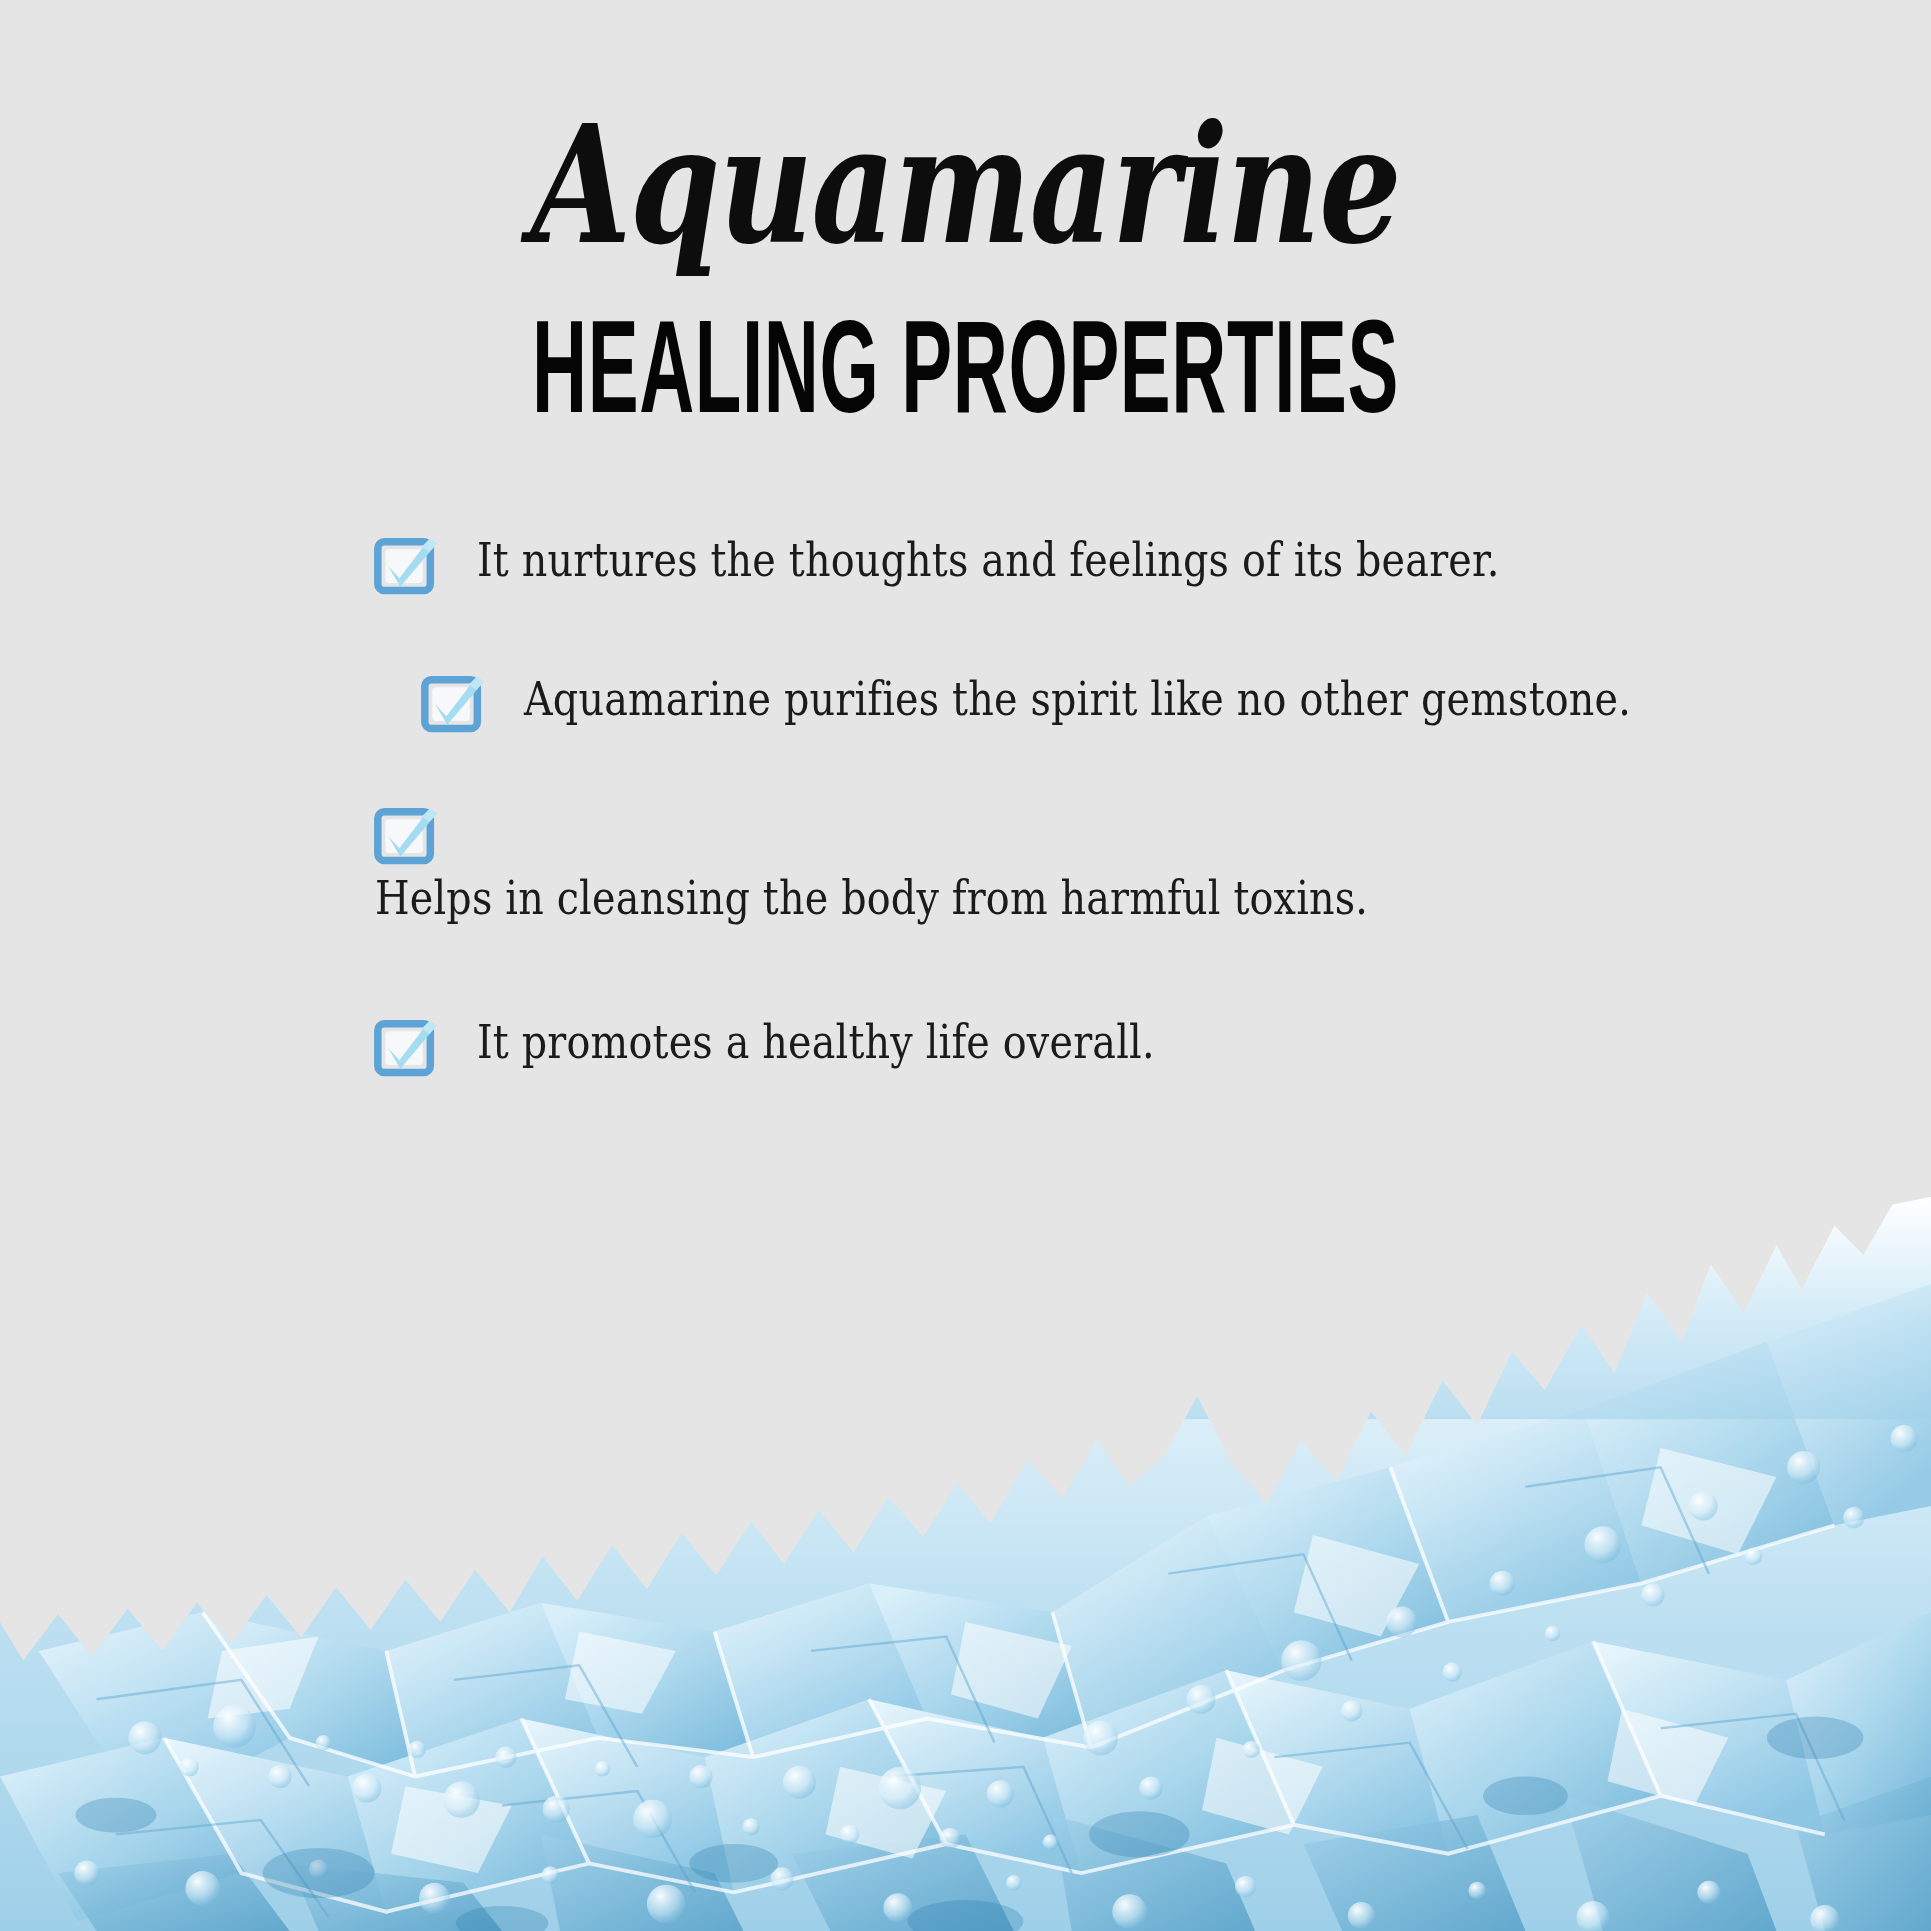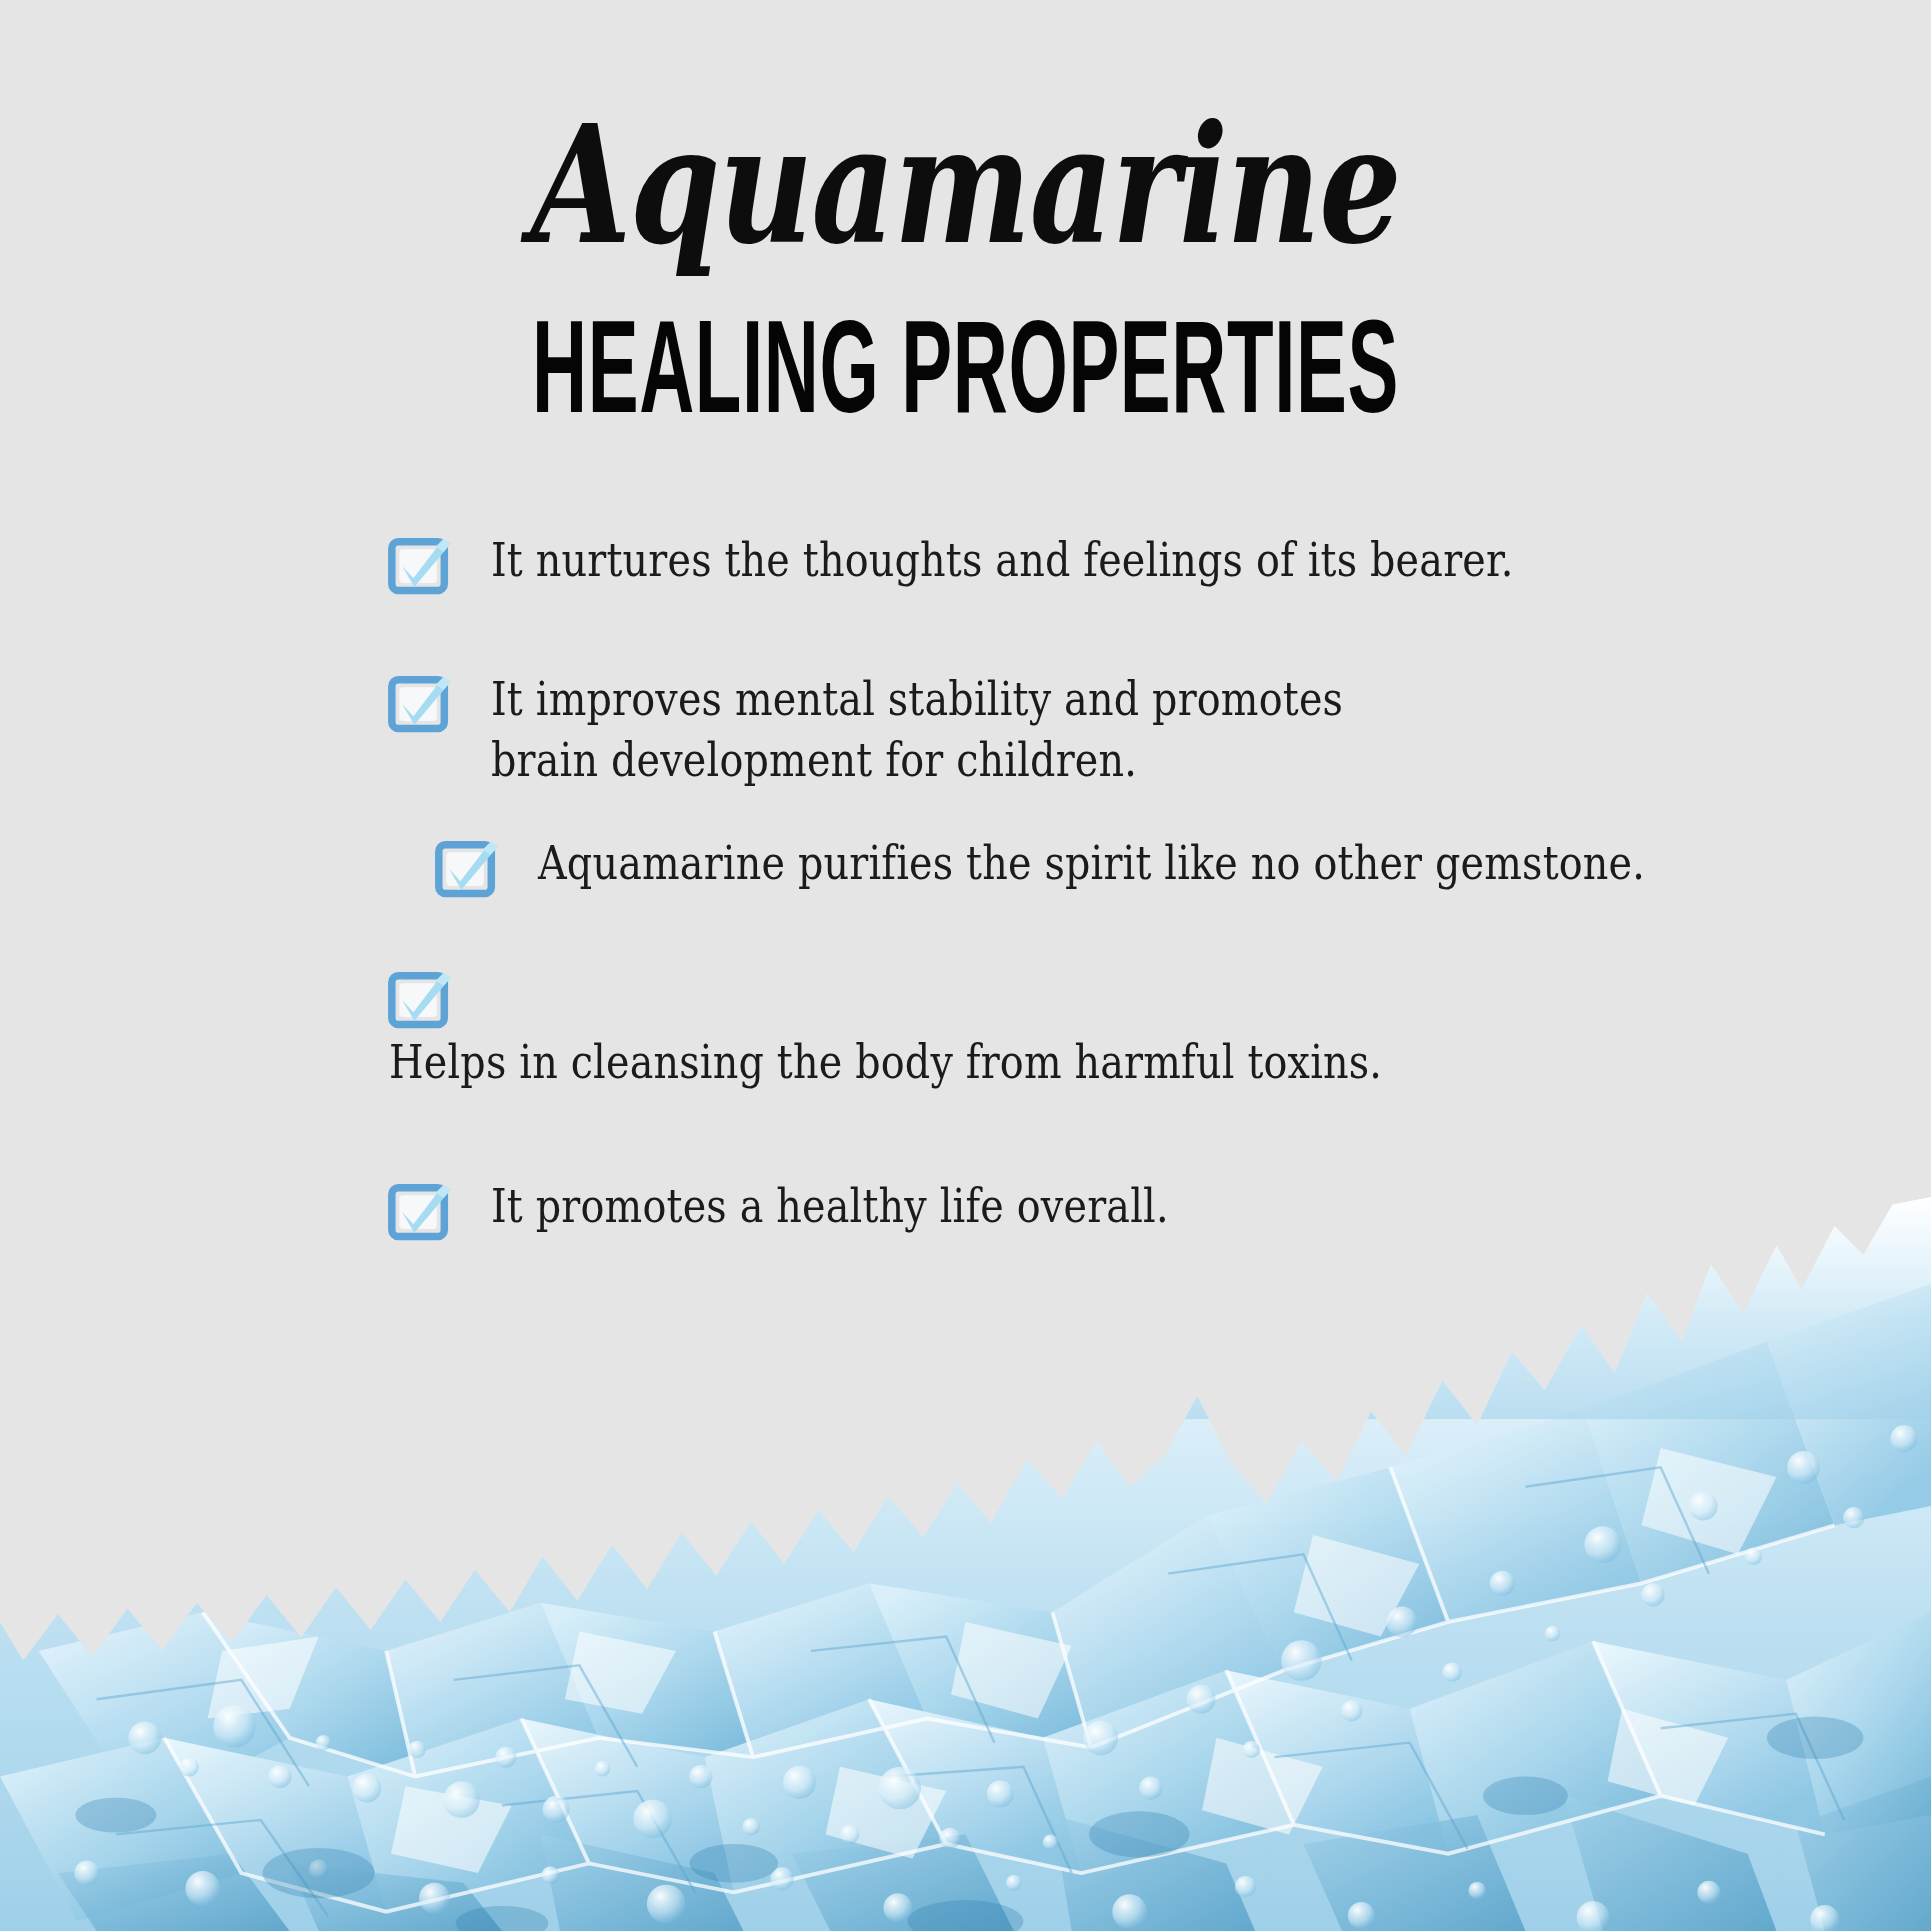--- a/index.html
+++ b/index.html
@@ -40,21 +40,21 @@
     margin:0;
     padding-top:33px;
     transform:scaleX(0.615) scaleY(1.06);
     transform-origin:center top;
     white-space:nowrap;
   }
 
   
   .list{
     position:absolute;
-    left:389px;
+    left:375px;
     top:529px;
     width:1506px;
   }
   .item{
     display:flex;
     align-items:flex-start;
     margin-bottom:0;
   }
   .item.gap-lg{margin-bottom:71px;}
   .item.gap-md{margin-bottom:42px;}
@@ -107,32 +107,20 @@
         <svg viewBox="0 0 64 64">
           <rect x="3" y="5" width="56" height="52" rx="7" ry="7" fill="none" stroke="#5ea3d6" stroke-width="8"></rect>
           <rect x="11" y="13" width="40" height="36" rx="4" ry="4" fill="#f6f8f9"></rect>
           <path d="M14 31 L26 44 L58 2 L66 7 L27 53 Z" fill="#a5dcf2"></path>
           <path d="M50 10 L58 2 L66 7 L58 16 Z" fill="#bfe8f7"></path>
         </svg>
       </span>
       <span class="itext">It nurtures the thoughts and feelings of its bearer.</span>
     </div>
 
-    <div class="item gap-md">
-      <span class="cb">
-        <svg viewBox="0 0 64 64">
-          <rect x="3" y="5" width="56" height="52" rx="7" ry="7" fill="none" stroke="#5ea3d6" stroke-width="8"></rect>
-          <rect x="11" y="13" width="40" height="36" rx="4" ry="4" fill="#f6f8f9"></rect>
-          <path d="M14 31 L26 44 L58 2 L66 7 L27 53 Z" fill="#a5dcf2"></path>
-          <path d="M50 10 L58 2 L66 7 L58 16 Z" fill="#bfe8f7"></path>
-        </svg>
-      </span>
-      <span class="itext">It improves mental stability and promotes
-brain development for children.</span>
-    </div>
 
     <div class="item gap-sm">
       <span class="cb">
         <svg viewBox="0 0 64 64">
           <rect x="3" y="5" width="56" height="52" rx="7" ry="7" fill="none" stroke="#5ea3d6" stroke-width="8"></rect>
           <rect x="11" y="13" width="40" height="36" rx="4" ry="4" fill="#f6f8f9"></rect>
           <path d="M14 31 L26 44 L58 2 L66 7 L27 53 Z" fill="#a5dcf2"></path>
           <path d="M50 10 L58 2 L66 7 L58 16 Z" fill="#bfe8f7"></path>
         </svg>
       </span>

